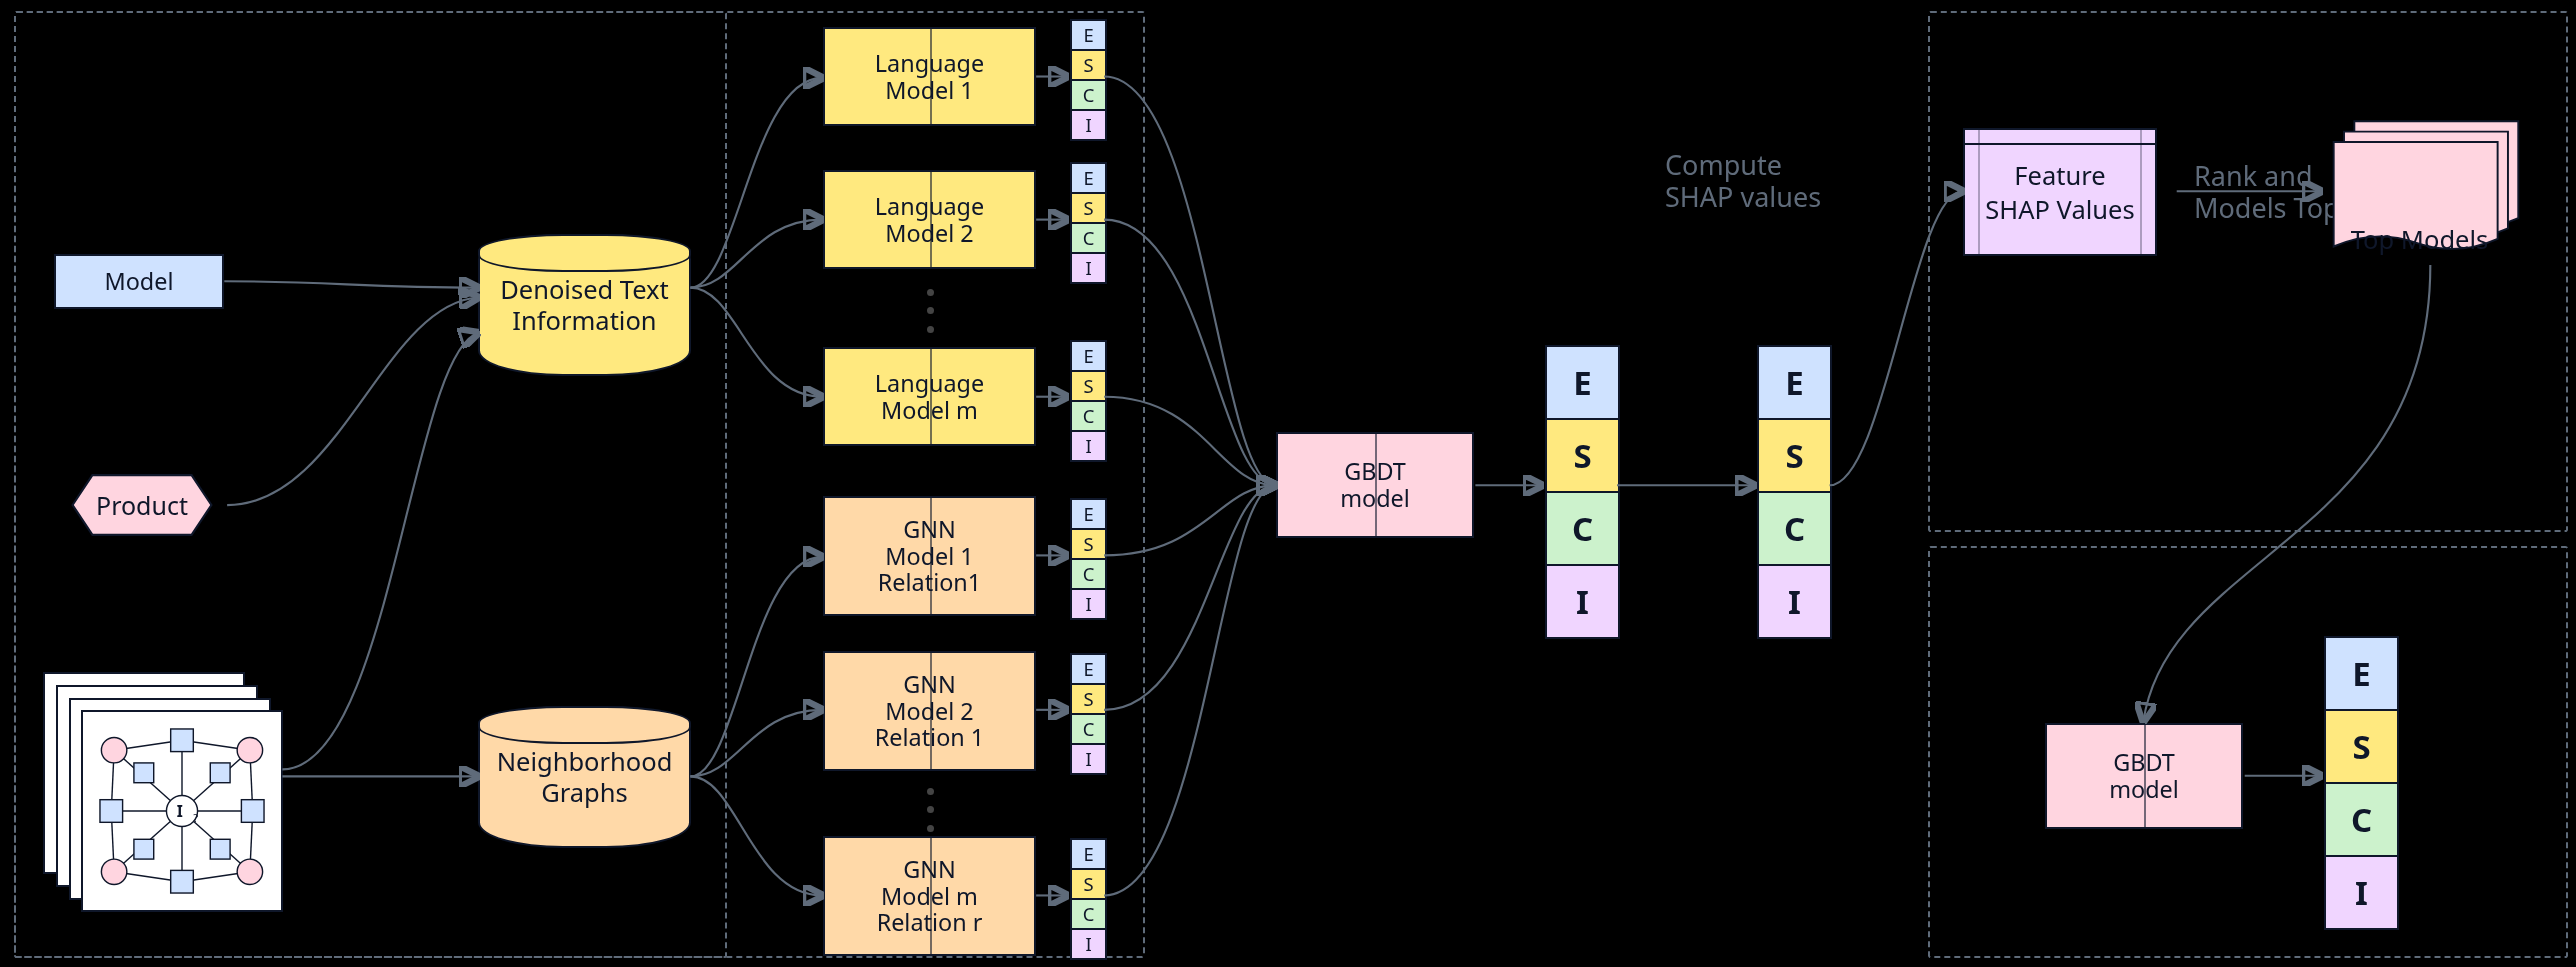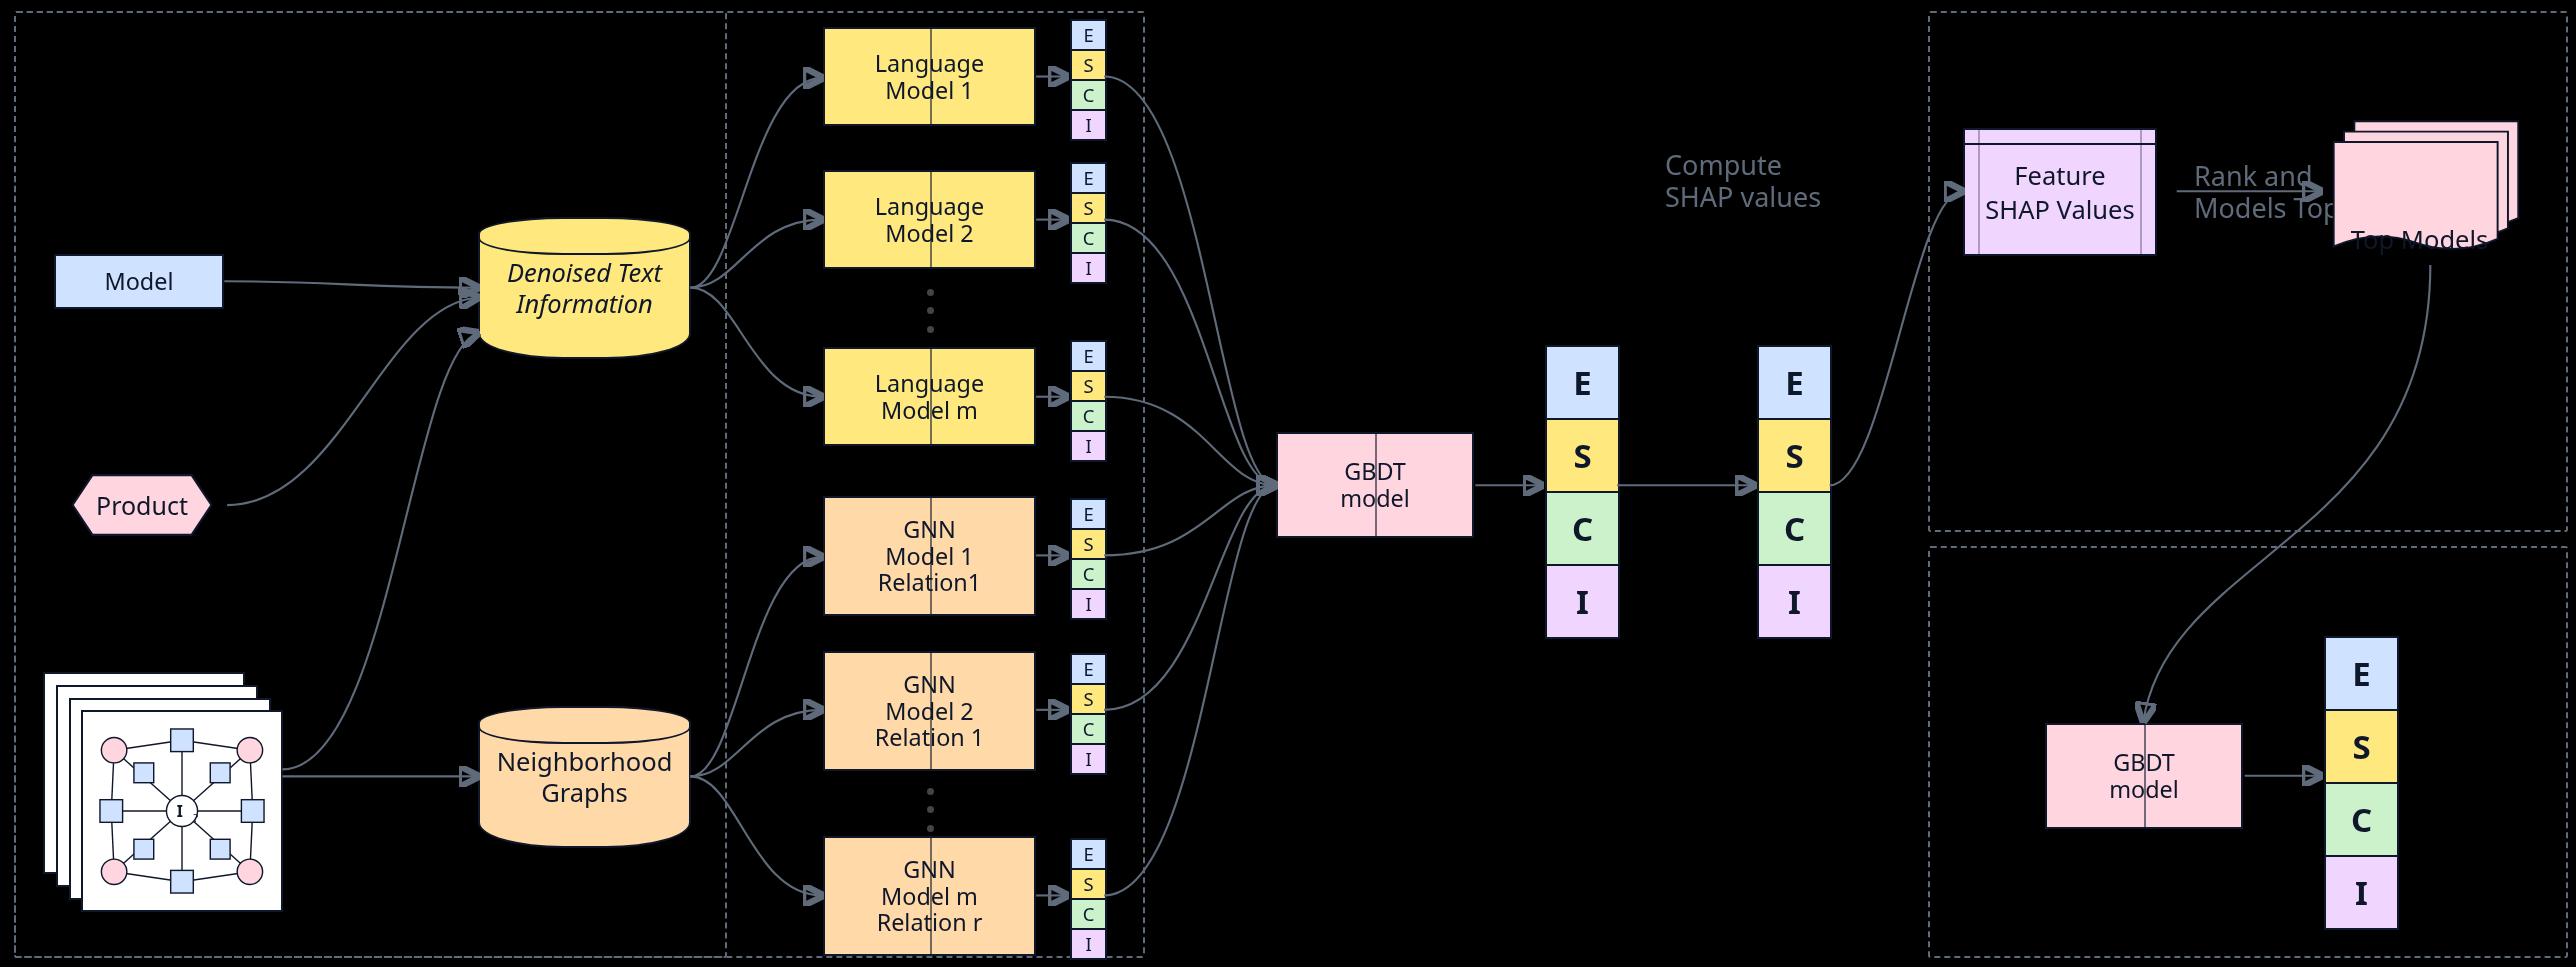--- a/index.html
+++ b/index.html
@@ -245,21 +245,21 @@
         </g>
         <g fill="#fff" stroke="#0f172a" stroke-width="2">
           <circle cx="140" cy="140" r="22"></circle>
         </g>
         <text x="137" y="148" text-anchor="middle" font-size="22" font-weight="700" fill="#0f172a">I</text>
         <text x="156" y="156" font-size="16" fill="#0f172a">?</text>
       </svg>
     </div>
   </div>
 
-  <div class="cyl" style="left:478px; top:217px; width:213px; height:142px; background:var(--yellow);font-style:italic;">
+  <div class="cyl" style="left:478px; top:234px; width:213px; height:142px; background:var(--yellow);">
     <span style="position:relative; z-index:1; white-space:pre-line;">Denoised Text
 Information</span>
   </div>
   <div class="cyl" style="left:478px; top:706px; width:213px; height:142px; background:var(--orange);">
     <span style="position:relative; z-index:1; white-space:pre-line;">Neighborhood
 Graphs</span>
   </div>
 
   <div class="box" style="left:823px; top:27px;  width:213px; height:99px; background:var(--yellow); white-space:pre-line;">
     <span class="inner-lines" style="position:absolute; left:14px; right:14px; top:0; bottom:0;"></span>

